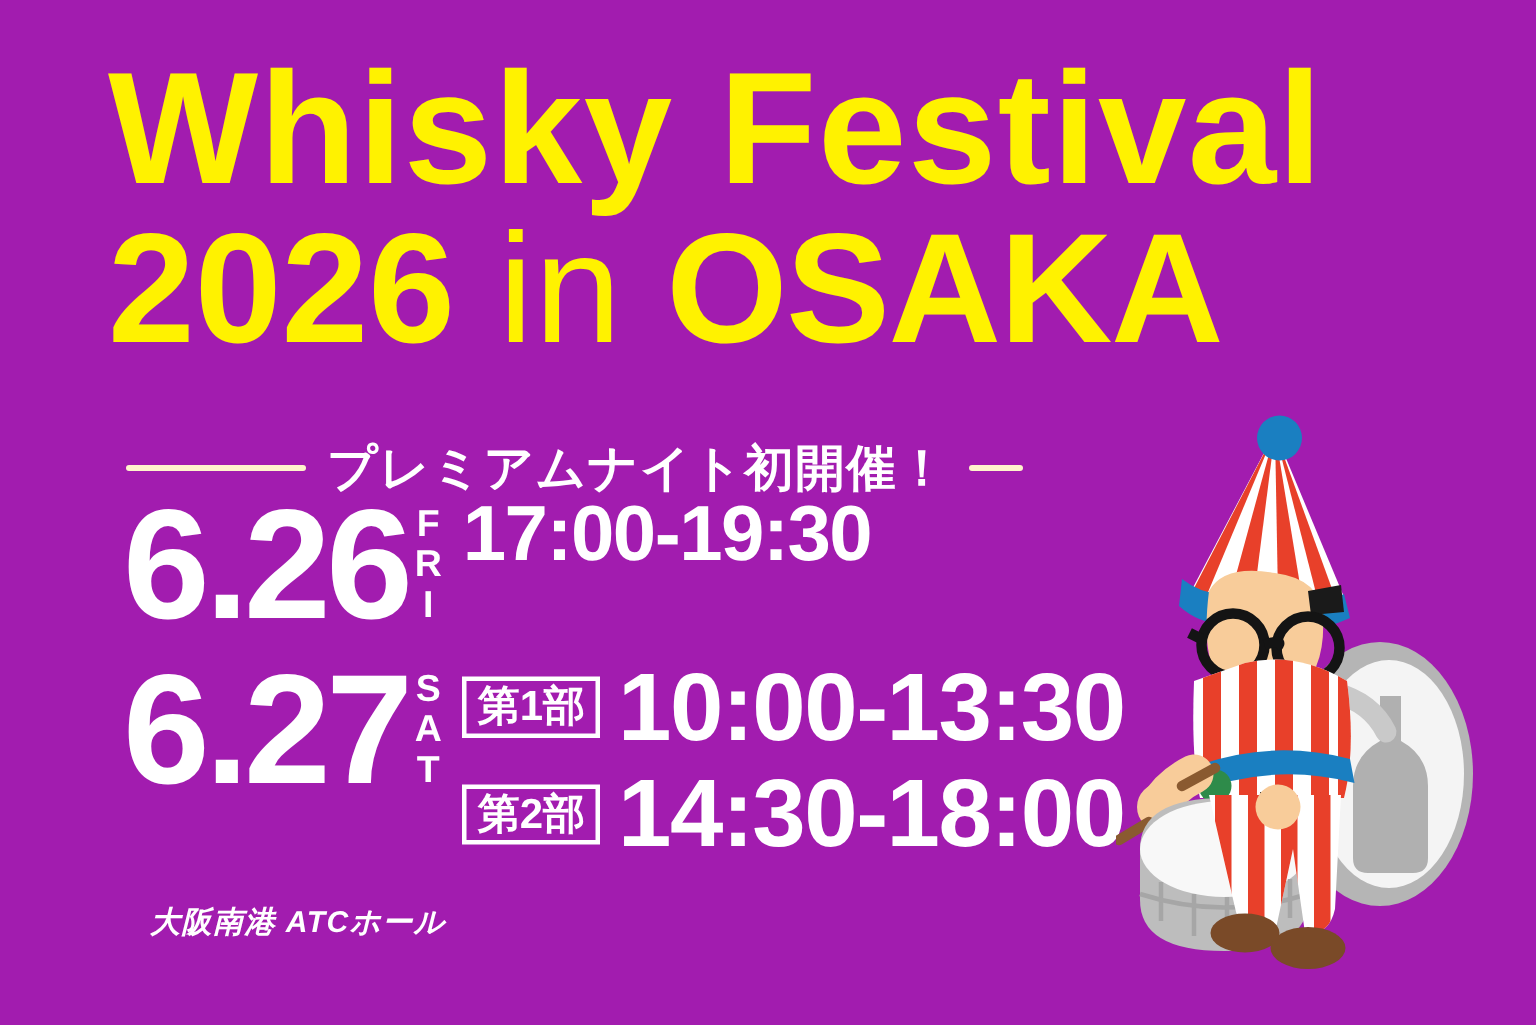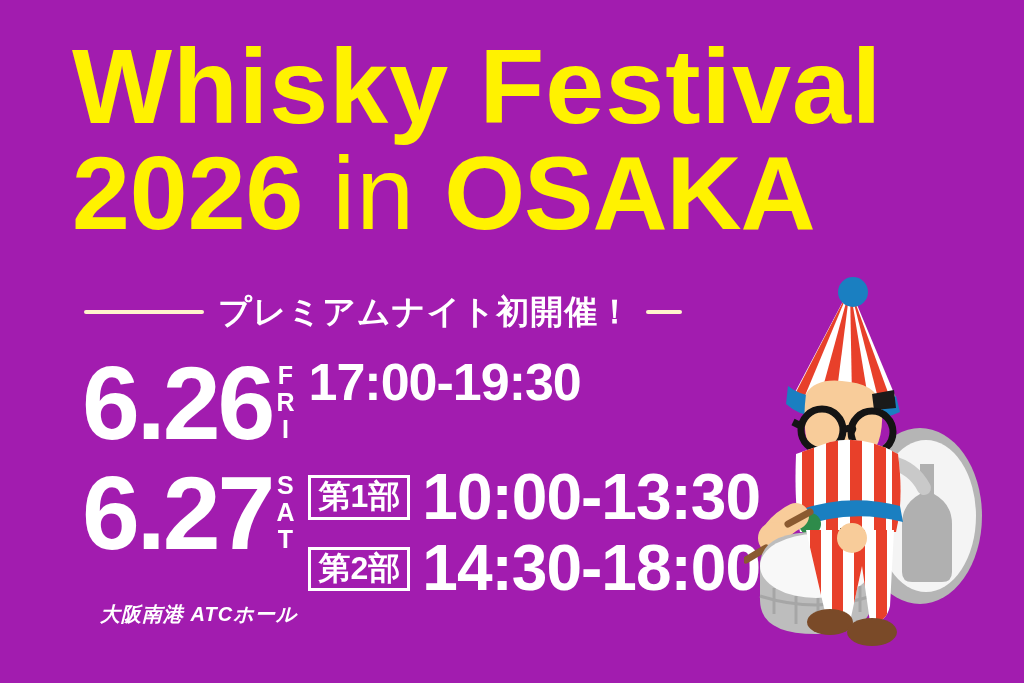--- a/index.html
+++ b/index.html
@@ -75,21 +75,21 @@
     font-size: 33px;
     font-weight: 700;
     letter-spacing: 1px;
     white-space: nowrap;
   }
 
   
   .schedule {
     position: absolute;
     left: 82px;
-    top: 350px;
+    top: 324px;
     width: 680px;
   }
   .sched-row {
     display: flex;
     align-items: flex-start;
     margin-bottom: 4px;
   }
   .date-big {
     color: #ffffff;
     font-size: 104px;
@@ -134,21 +134,21 @@
 
   .part-row {
     display: flex;
     align-items: center;
     gap: 12px;
     margin-bottom: 4px;
   }
   .part-box {
     border: 3px solid #ffffff;
     color: #ffffff;
-    font-size: 32px;
+    font-size: 28px;
     font-weight: 700;
     padding: 2px 7px 3px 7px;
     line-height: 1.05;
     white-space: nowrap;
     flex: 0 0 auto;
   }
   .part-time {
     color: #ffffff;
     font-size: 64px;
     font-weight: 700;

